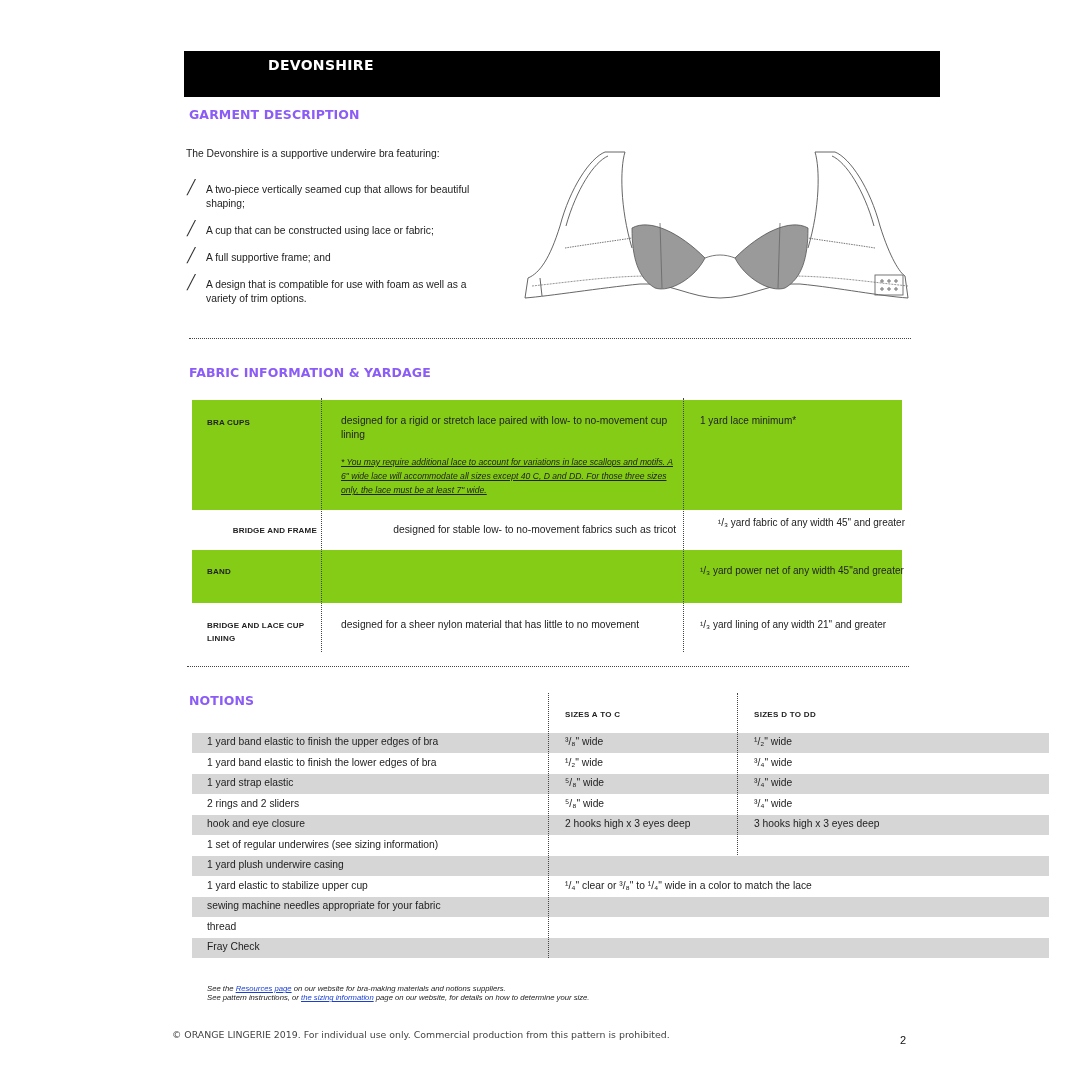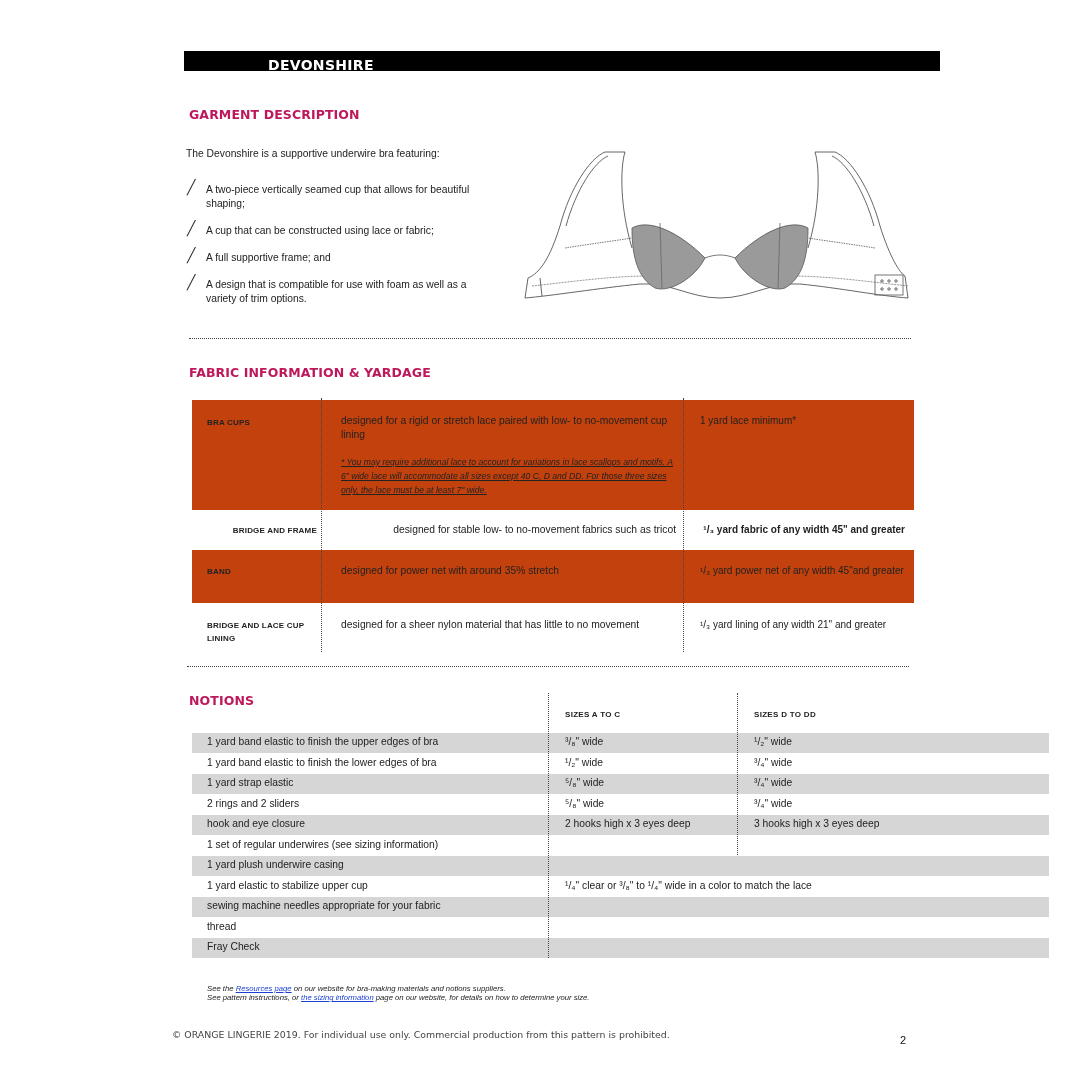--- a/index.html
+++ b/index.html
@@ -1,39 +1,39 @@
 <!DOCTYPE html>
 <html><head>
 <meta charset="utf-8">
 <style>
   html, body { margin:0; padding:0; background:#ffffff; }
   body { width:1080px; height:1080px; position:relative; overflow:hidden;
          font-family:"Liberation Sans", sans-serif; color:#222; }
   .abs { position:absolute; }
 
   
-  #title-bar { left:184px; top:51px; width:756px; height:20px; background:#000; }
+  #title-bar { left:184px; top:51px; width:756px; height:46px; background:#000; }
   #title-bar span { position:absolute; left:84px; top:6px; color:#fff; font-weight:bold;
                     font-size:14px; letter-spacing:0.3px; font-family:"DejaVu Sans", sans-serif; }
 
   .section-heading { font-family:"DejaVu Sans", sans-serif; font-weight:bold; font-size:12.5px;
-                     color:#be185d; letter-spacing:0.1px; }
+                     color:#8b5cf6; letter-spacing:0.1px; }
 
   .body-text { font-size:10.3px; color:#222; line-height:14px; }
 
   .bullet { position:absolute; left:187px; width:300px; }
   .bullet .slash { position:absolute; left:0; top:-3px; font-size:14px; color:#333; }
   .bullet .txt { position:absolute; left:19px; width:290px; }
 
   .dotted-h { height:0; border-top:1.5px dotted #444; }
   .dotted-v { width:0; border-left:1.5px dotted #444; }
 
   
   .fab-row { position:absolute; left:192px; width:710px; }
-  .fab-row.shaded { background:#c2410c;padding-left:12px; }
+  .fab-row.shaded { background:#84cc16; }
   .fab-label { position:absolute; left:15px; font-size:8px; font-weight:bold; color:#222; letter-spacing:0.2px; line-height:13px; width:110px; }
   .fab-desc { position:absolute; left:149px; font-size:10.3px; color:#222; line-height:14px; width:335px; }
   .fab-note { position:absolute; left:149px; font-size:8.6px; font-style:italic; color:#222; line-height:14px; width:335px; }
   .fab-yard { position:absolute; left:508px; font-size:10px; color:#222; line-height:14px; width:205px; }
 
   
   .not-row { position:absolute; left:192px; width:857px; height:20px; }
   .not-row.shaded { background:#d6d6d6; }
   .not-item { position:absolute; left:15px; top:3px; font-size:10.3px; color:#222; }
   .not-a { position:absolute; left:373px; top:3px; font-size:10.3px; color:#222; }
@@ -111,25 +111,24 @@
 
 <div class="fab-row shaded" style="top:400px; height:110px;">
   <div class="fab-label" style="top:16px;">BRA CUPS</div>
   <div class="fab-desc" style="top:14px;">designed for a rigid or stretch lace paired with low- to no-movement cup lining</div>
   <div class="fab-note" style="top:55px;text-decoration:underline;">* You may require additional lace to account for variations in lace scallops and motifs. A 6" wide lace will accommodate all sizes except 40 C, D and DD. For those three sizes only, the lace must be at least 7" wide.</div>
   <div class="fab-yard" style="top:14px;">1 yard lace minimum*</div>
 </div>
 <div class="fab-row" style="top:510px; height:40px;text-align:right;">
   <div class="fab-label" style="top:14px;">BRIDGE AND FRAME</div>
   <div class="fab-desc" style="top:13px;">designed for stable low- to no-movement fabrics such as tricot</div>
-  <div class="fab-yard" style="top:13px;font-weight:bold;">¹/₃ yard fabric of any width 45" and greater</div>
+  <div class="fab-yard" style="top:6px;">¹/₃ yard fabric of any width 45" and greater</div>
 </div>
 <div class="fab-row shaded" style="top:550px; height:53px;">
   <div class="fab-label" style="top:15px;">BAND</div>
-  <div class="fab-desc" style="top:14px;">designed for power net with around 35% stretch</div>
   <div class="fab-yard" style="top:14px;">¹/₃ yard power net of any width 45"and greater</div>
 </div>
 <div class="fab-row" style="top:603px; height:48px;">
   <div class="fab-label" style="top:16px;">BRIDGE AND LACE CUP LINING</div>
   <div class="fab-desc" style="top:15px;">designed for a sheer nylon material that has little to no movement</div>
   <div class="fab-yard" style="top:15px;">¹/₃ yard lining of any width 21" and greater</div>
 </div>
 <div class="abs dotted-v" style="left:321px; top:398px; height:254px;"></div>
 <div class="abs dotted-v" style="left:683px; top:398px; height:254px;"></div>
 

